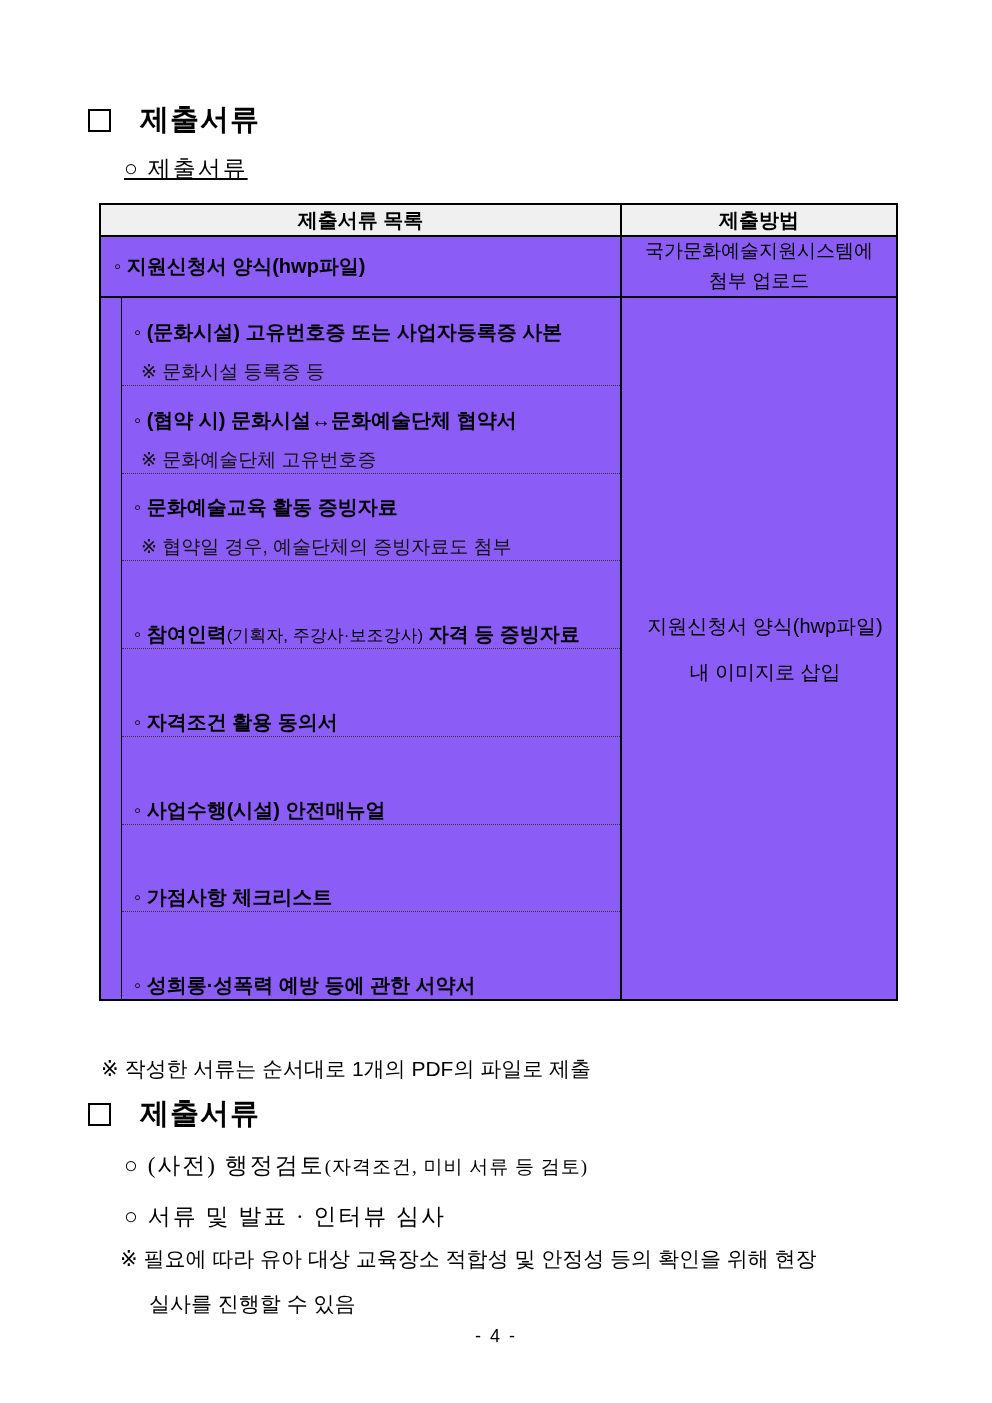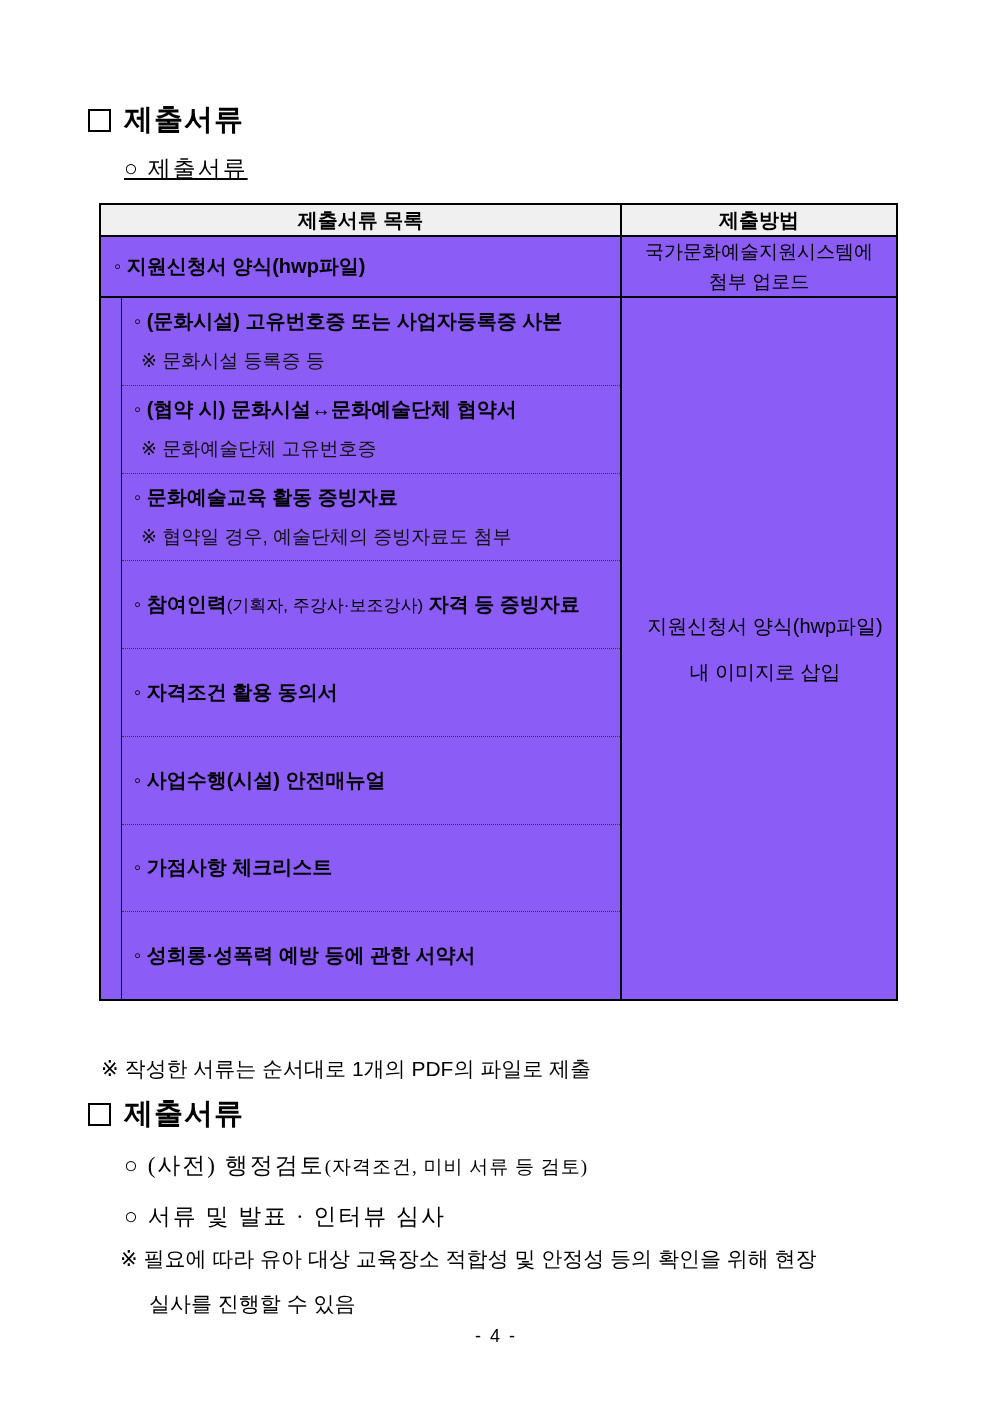--- a/index.html
+++ b/index.html
@@ -3,42 +3,42 @@
 <meta charset="utf-8">
 <style>
   * { margin:0; padding:0; box-sizing:border-box; }
   html,body { background:#888; }
   .page {
     position:relative; width:992px; height:1403px; background:#ffffff;
     margin:0 auto; overflow:hidden; color:#000;
     font-family:"Liberation Sans","DejaVu Sans",sans-serif;
   }
   
-  .sec-title { position:absolute; display:flex; align-items:center; gap:13px; }
+  .sec-title { position:absolute; display:flex; align-items:center; gap:29px; }
   .sec-title .sq { width:23px; height:23px; border:2.5px solid #000; background:#fff; flex:0 0 auto; }
   .sec-title .t { font-size:29px; font-weight:bold; letter-spacing:1px; }
   .serif-line { font-family:"Liberation Serif","DejaVu Serif",serif; font-size:23px; letter-spacing:2px; position:absolute; white-space:nowrap; }
   .serif-line .small-paren { font-size:19px; letter-spacing:1px; }
 
   
   .doc-table {
     position:absolute; left:99px; top:203px; width:799px; height:798px;
     border:2px solid #000; display:flex; flex-direction:column; background:#8b5cf6;
   }
   .t-header { height:32px; flex:0 0 auto; display:flex; background:#f0f0f0; border-bottom:2px solid #000; }
   .t-header .hc1 { width:521px; border-right:2px solid #000; display:flex; align-items:center; justify-content:center; font-weight:bold; font-size:20px; }
   .t-header .hc2 { flex:1; display:flex; align-items:center; justify-content:center; font-weight:bold; font-size:20px; }
   .t-row1 { height:61px; flex:0 0 auto; display:flex; border-bottom:2px solid #000; }
   .t-row1 .c1 { width:521px; border-right:2px solid #000; display:flex; align-items:center; padding-left:13px; font-weight:bold; font-size:20px; }
-  .t-row1 .c2 { flex:1; display:flex; flex-direction:column; align-items:center; justify-content:center; font-size:19px; line-height:30px; }
+  .t-row1 .c2 { flex:1; display:flex; flex-direction:column; align-items:center; justify-content:flex-end; font-size:19px; line-height:30px; }
   .t-merged { flex:1; display:flex; min-height:0; }
   .t-merged .left { width:521px; border-right:2px solid #000; display:flex; }
   .t-merged .subcol { width:21px; border-right:1px solid #000; flex:0 0 auto; }
   .t-merged .rows { flex:1; display:flex; flex-direction:column; }
-  .sub-row { flex:1; display:flex; flex-direction:column; justify-content:center; gap:13px; padding-left:12px; border-bottom:1px dotted #333; }
+  .sub-row { flex:1; display:flex; flex-direction:column; justify-content:flex-end; gap:13px; padding-left:12px; border-bottom:1px dotted #333; }
   .sub-row:last-child { border-bottom:none; }
   .sub-row .item { font-weight:bold; font-size:20px; white-space:nowrap; }
   .sub-row .item .paren { font-size:17px; font-weight:normal; }
   .sub-row .note { font-size:19px; padding-left:7px; color:#111; white-space:nowrap; }
   .t-merged .right { flex:1; display:flex; flex-direction:column; align-items:center; justify-content:center; font-size:20px; line-height:46px;padding-left:12px; }
 
   .foot-note { position:absolute; font-size:21px; white-space:nowrap; color:#000; }
   .foot-note .small-paren { font-size:17px; }
   .page-num { position:absolute; left:0; top:1326px; width:100%; text-align:center; font-size:18px; letter-spacing:2px; }
 </style>

